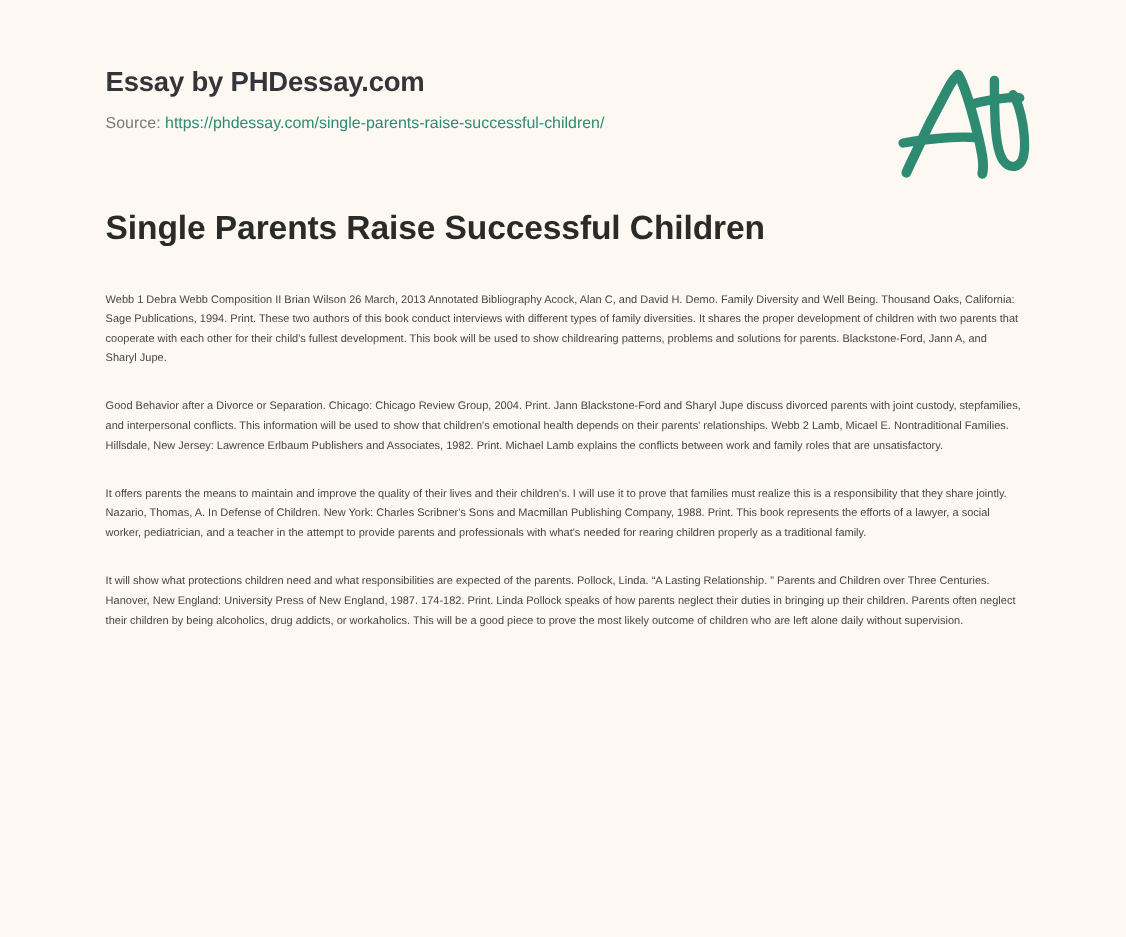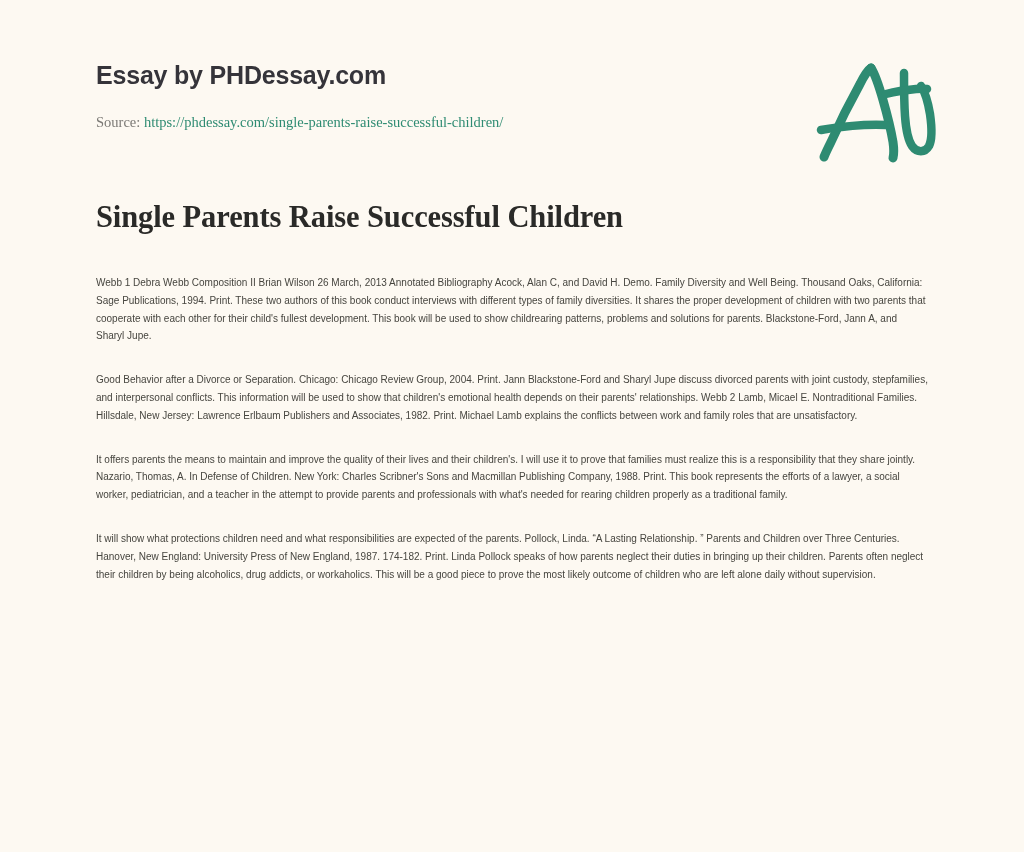--- a/index.html
+++ b/index.html
@@ -34,26 +34,25 @@
   .brand-line {
     font-size: 25px;
     font-weight: bold;
     letter-spacing: -0.2px;
     color: #35343a;
     line-height: 1.1;
     margin: 0;
   }
 
   .source-line {
-    margin: 23px 0 0 0;
+    margin: 13px 0 0 0;
     font-size: 14.5px;
     color: #7b7975;
     line-height: 1.3;
     white-space: nowrap;
-    font-family: Liberation Serif, serif;
   }
 
   .source-url {
     color: #2e8b72;
     text-decoration: none;
   }
 
   
   .logo {
     position: absolute;
@@ -67,21 +66,20 @@
 
   
   .doc-title {
     margin: 0;
     padding-top: 68px;
     font-size: 30.5px;
     font-weight: bold;
     letter-spacing: -0.1px;
     color: #2a2a28;
     line-height: 1.2;
-    font-family: Liberation Serif, serif;
   }
 
   
   .body-copy {
     padding-top: 38px;
   }
 
   .body-copy p {
     margin: 0 0 26px 0;
     font-size: 10px;

